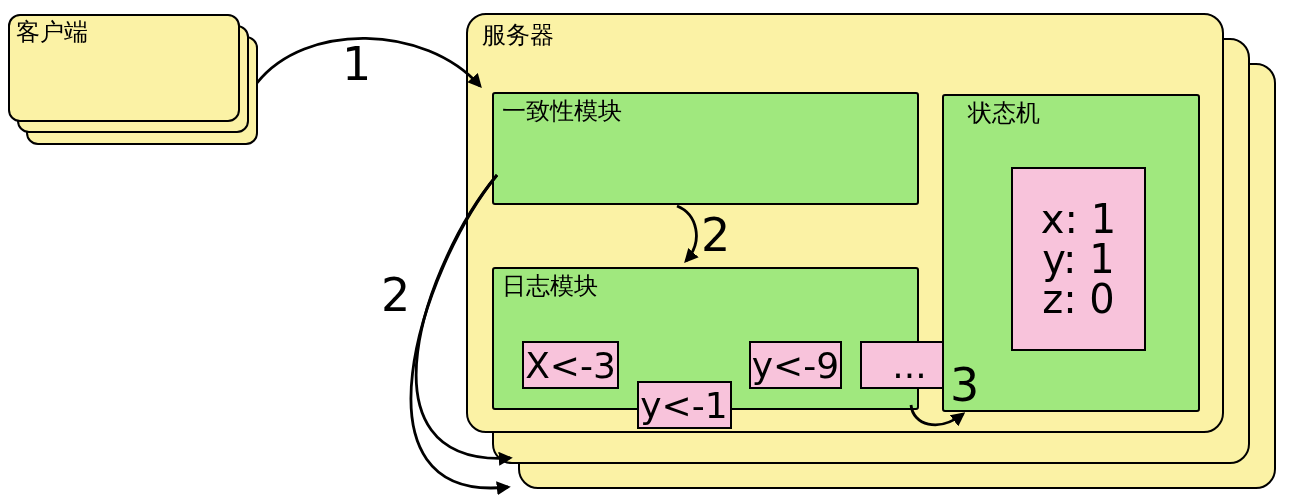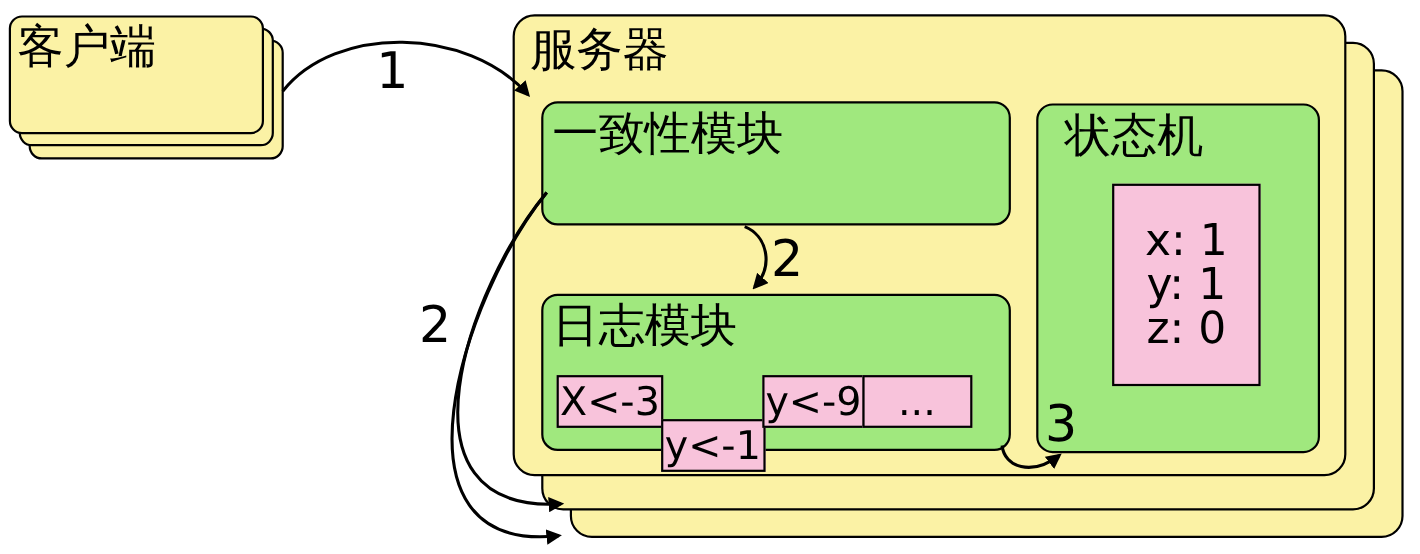--- a/index.html
+++ b/index.html
@@ -4,24 +4,24 @@
 <style>
   html,body{margin:0;padding:0;background:#fff;}
   .canvas{
     position:relative;width:1291px;height:504px;overflow:hidden;
     background:var(--background,#fff);
     font-family:"DejaVu Sans","Liberation Sans",sans-serif;
     color:#000;
   }
   .box{position:absolute;box-sizing:border-box;border:2.5px solid var(--stroke,#000);}
   .yellow{background:var(--server-fill,#FBF2A5);}
-  .green{background:var(--module-fill,#A0E87E);border-radius:15px;}
+  .green{background:var(--module-fill,#A0E87E);border-radius:3px;}
   .card{border-radius:12px;}
   .server-card{border-radius:20px;}
-  .cjk-label{position:absolute;font-size:42px;line-height:1.05;white-space:nowrap;}
+  .cjk-label{position:absolute;font-size:24px;line-height:1.05;white-space:nowrap;}
   .log-row{position:absolute;display:flex;}
   .log-cell{
     box-sizing:border-box;height:48px;border:2.5px solid var(--stroke,#000);
     margin-left:-2.5px;display:flex;align-items:center;justify-content:center;
     background:var(--record-fill,#F8C3DB);font-size:36px;white-space:nowrap;
   }
   .log-cell:first-child{margin-left:0;}
   .state-box{
     position:absolute;box-sizing:border-box;border:2.5px solid var(--stroke,#000);
     background:var(--record-fill,#F8C3DB);
@@ -48,21 +48,21 @@
   <div class="box yellow server-card" style="left:466px;top:13px;width:758px;height:420px;">
 
     <span class="cjk-label" style="left:14px;top:8px;">服务器</span>
 
     <div class="box green" style="left:24px;top:77px;width:427px;height:113px;">
       <span class="cjk-label" style="left:8px;top:5px;">一致性模块</span>
     </div>
 
     <div class="box green" style="left:24px;top:252px;width:427px;height:143px;">
       <span class="cjk-label" style="left:8px;top:5px;">日志模块</span>
-      <div class="log-row" style="left:12px;top:72px;">
+      <div class="log-row" style="left:28px;top:72px;gap:20px;">
         <div class="log-cell" style="width:97px;">X&lt;-3</div>
         <div class="log-cell" style="width:95px;margin-top:40px;">y&lt;-1</div>
         <div class="log-cell" style="width:93px;">y&lt;-9</div>
         <div class="log-cell" style="width:100px;">...</div>
       </div>
     </div>
 
     <div class="box green" style="left:474px;top:79px;width:258px;height:318px;">
       <span class="cjk-label" style="left:24px;top:5px;">状态机</span>
       <div class="state-box" style="left:67px;top:71px;width:135px;height:184px;">

